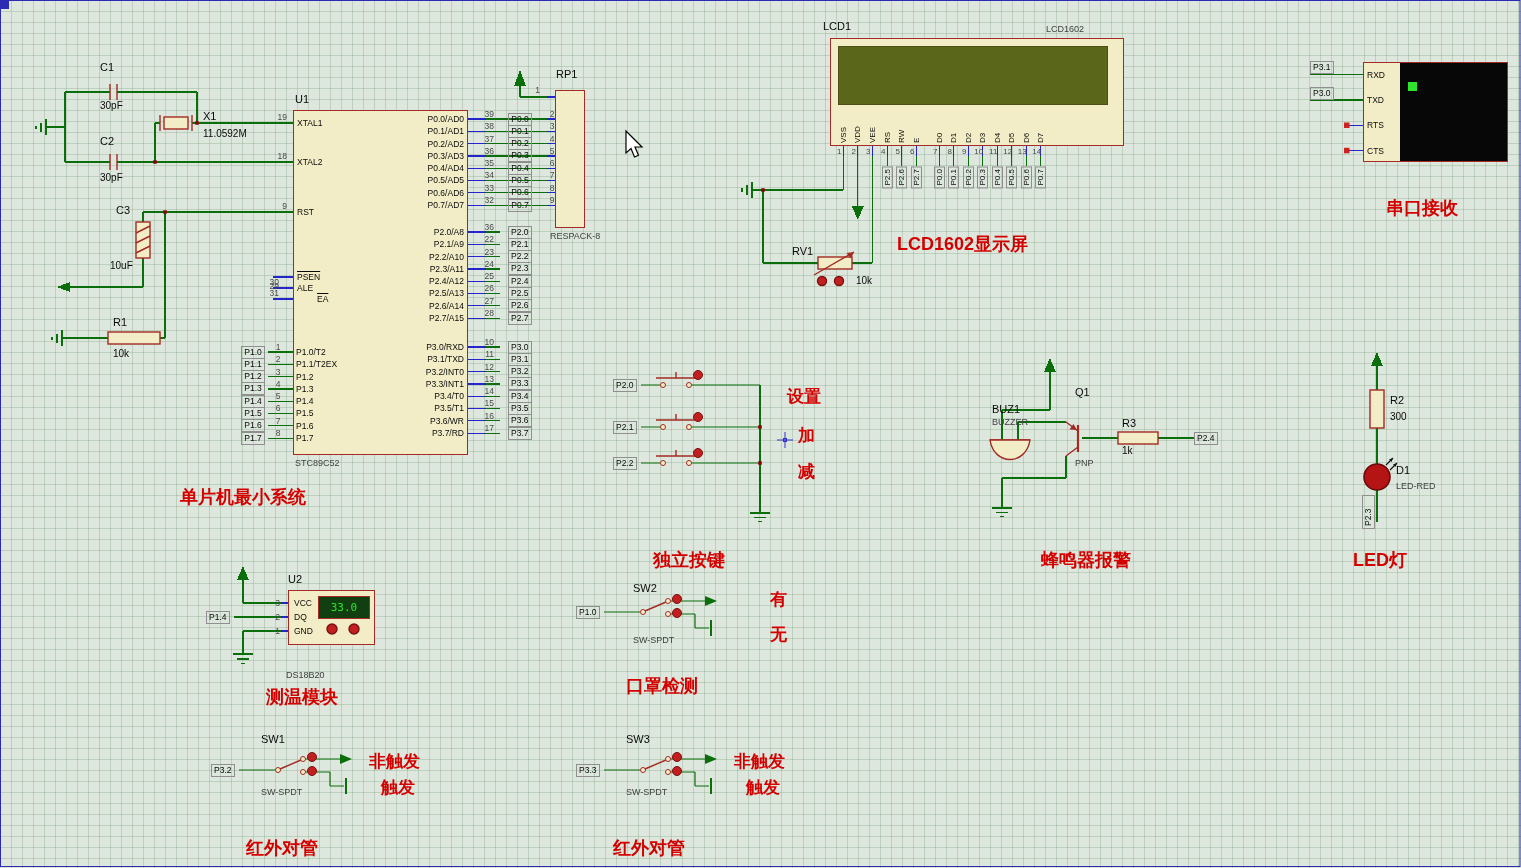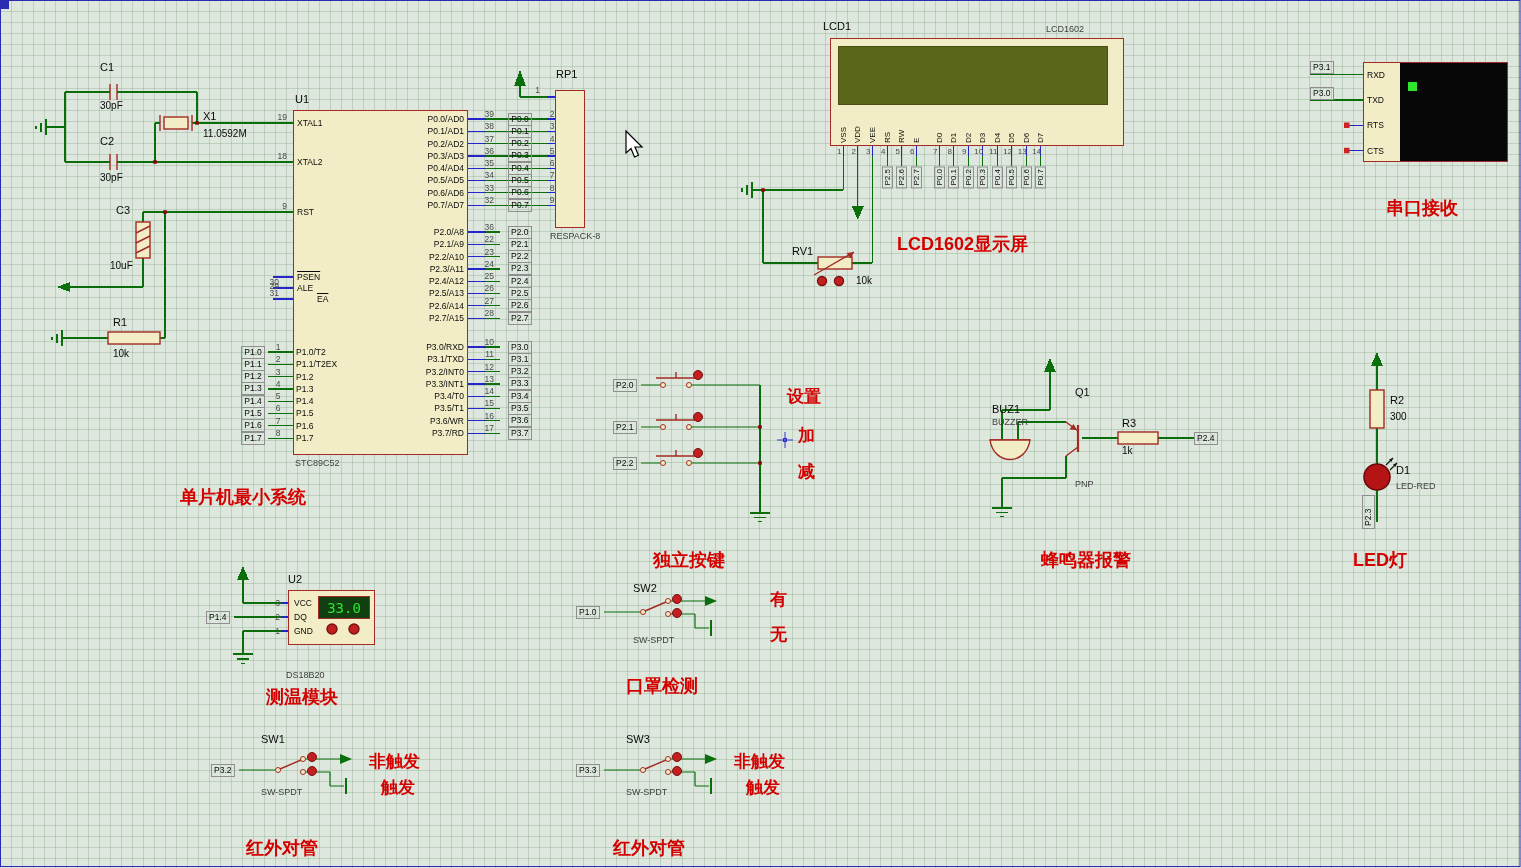--- a/index.html
+++ b/index.html
@@ -51,21 +51,21 @@
   
   #u2-pins{left:264px;top:596px;}
   .urow{height:14px;display:flex;align-items:center;}
   .u-num{width:16px;text-align:right;}
   .u-name{padding-left:14px;}
   .screen-lcd{position:absolute;left:838px;top:46px;width:268px;height:57px;background:#5a671b;border:1px solid #494f15;}
   .vterm{position:absolute;left:1363px;top:62px;width:143px;height:98px;background:#f2edc6;border:1.2px solid #a32b23;}
   .vterm-screen{position:absolute;left:36px;top:0;right:0;bottom:0;background:#070707;}
   .vterm-cursor{position:absolute;left:8px;top:19px;width:9px;height:9px;background:#2ee52e;}
   .ds-screen{position:absolute;left:318px;top:596px;width:50px;height:21px;background:#113f11;border:1px solid #a32b23;
-    color:#2de52d;font-family:"DejaVu Sans Mono",monospace;font-size:14px;display:flex;align-items:center;justify-content:center;text-align:center;}
+    color:#2de52d;font-family:"DejaVu Sans Mono",monospace;font-size:11px;display:flex;align-items:center;justify-content:center;text-align:center;}
 </style>
 </head>
 <body>
 
 <div id="canvas">
 
   <div class="body" style="left:293px;top:110px;width:175px;height:345px;"></div>
   <div class="body" style="left:555px;top:90px;width:30px;height:138px;"></div>
   <div class="body" style="left:830px;top:38px;width:294px;height:108px;"></div>
   <div class="screen-lcd"></div>
@@ -697,21 +697,21 @@
   <div class="abs netbox" style="left:613px;top:379px;">P2.0</div>
   <div class="abs netbox" style="left:613px;top:421px;">P2.1</div>
   <div class="abs netbox" style="left:613px;top:457px;">P2.2</div>
   <div class="abs cap2" style="left:787px;top:385px;">设置</div>
   <div class="abs cap2" style="left:798px;top:424px;">加</div>
   <div class="abs cap2" style="left:798px;top:460px;">减</div>
 
   <div class="abs ref" style="left:992px;top:403px;">BUZ1</div>
   <div class="abs part" style="left:992px;top:417px;">BUZZER</div>
   <div class="abs ref" style="left:1075px;top:386px;">Q1</div>
-  <div class="abs part" style="left:1075px;top:479px;">PNP</div>
+  <div class="abs part" style="left:1075px;top:458px;">PNP</div>
   <div class="abs ref" style="left:1122px;top:417px;">R3</div>
   <div class="abs val" style="left:1122px;top:445px;">1k</div>
   <div class="abs netbox" style="left:1194px;top:432px;">P2.4</div>
 
   <div class="abs ref" style="left:1390px;top:394px;">R2</div>
   <div class="abs val" style="left:1390px;top:411px;">300</div>
   <div class="abs ref" style="left:1396px;top:464px;">D1</div>
   <div class="abs part" style="left:1396px;top:481px;">LED-RED</div>
   <div class="abs vnetbox" style="left:1362px;top:495px;height:28px;">P2.3</div>
 

